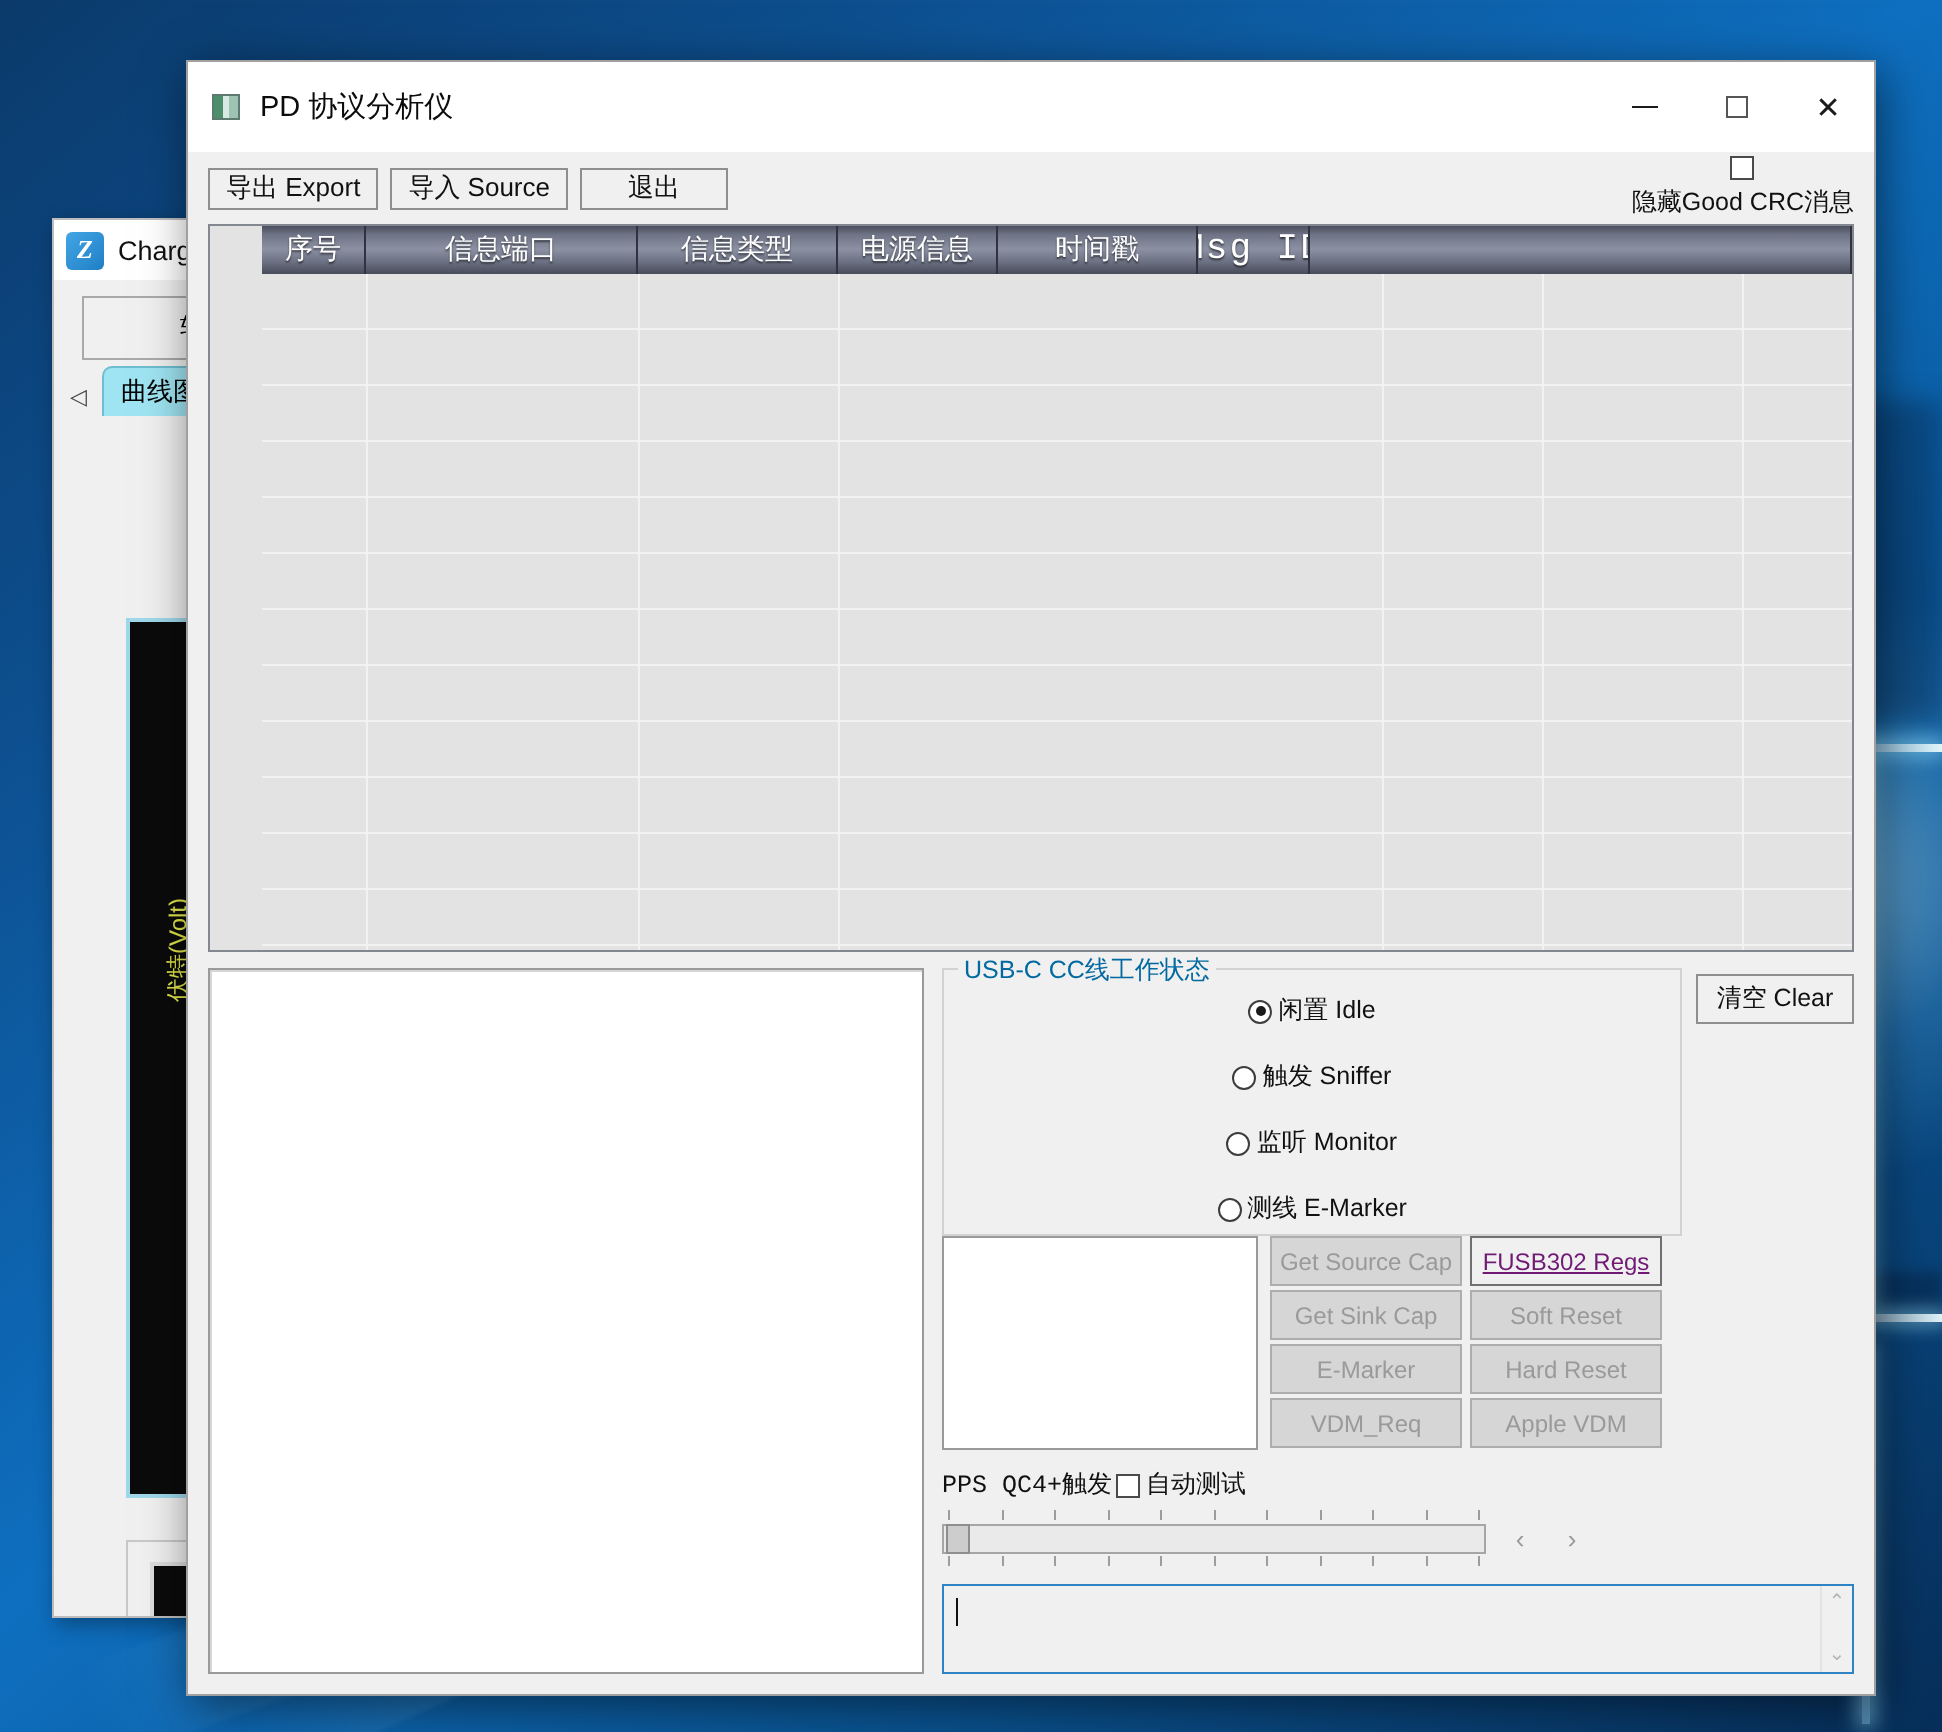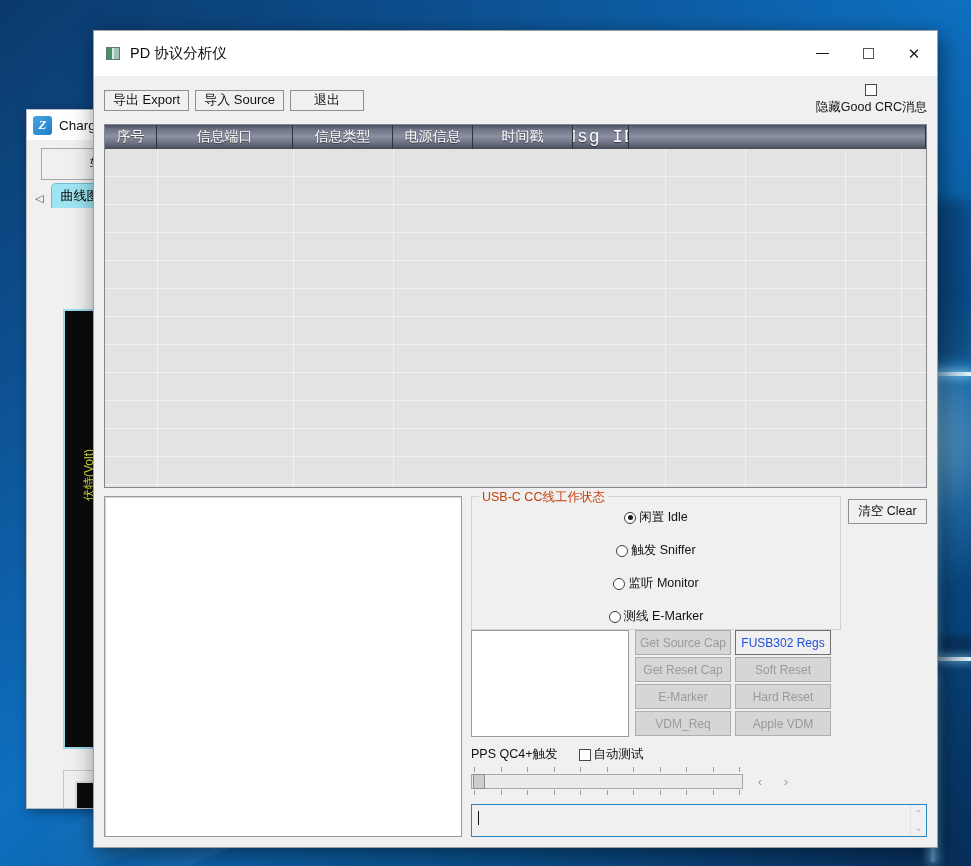--- a/index.html
+++ b/index.html
@@ -119,21 +119,21 @@
   #pd-wincontrols { margin-left: auto; display: flex; height: 100%; }
   .wbtn {
     width: 46px; height: 100%;
     display: flex; align-items: center; justify-content: center;
     color: #1b1b1b; font-size: 15px;
   }
   .wb-min { width: 13px; height: 1px; background: #1b1b1b; }
   .wb-max { width: 11px; height: 11px; border: 1px solid #555; }
 
   #pd-toolbar {
-    height: 48px; display: flex; align-items: center;
+    height: 36px; display: flex; align-items: center;
     padding: 0 10px; flex: none; position: relative;
   }
   .tb-btn {
     height: 21px; border: 1px solid #8f8f8f; background: #f0f0f0;
     font-size: 13px; padding: 0 8px; margin-right: 6px;
     display: flex; align-items: center; justify-content: center;
     white-space: nowrap; color: #111;
   }
   #btn-exit { width: 74px; }
   #hide-crc-wrap {
@@ -142,21 +142,21 @@
   }
   .cbox {
     width: 12px; height: 12px; border: 1px solid #4a4a4a; background: #fff;
     flex: none;
   }
 
   
   #pd-table-wrap {
     margin: 0 10px; border: 1px solid #828790;
     flex: none; height: 364px; background: #e3e3e3;
-    display: flex; flex-direction: column; overflow: hidden;
+    display: flex; flex-direction: column; overflow: hidden; padding-left: 26px;
   }
   #pd-thead { display: flex; height: 24px; flex: none; }
   .th {
     background: linear-gradient(180deg, #4b4f5e 0%, #6e7385 18%, #8b90a2 48%, #6a6f81 76%, #474b59 100%);
     border-right: 1px solid #2f3340;
     color: #ffffff; font-size: 14px;
     display: flex; align-items: center; justify-content: center;
     text-shadow: 0 1px 1px rgba(0,0,0,0.55);
     white-space: nowrap; overflow: hidden;
   }
@@ -173,21 +173,21 @@
     box-shadow: inset 1px 1px 0 #d6d6d6;
   }
   #pd-right-col { flex: 1; display: flex; flex-direction: column; }
 
   .groupbox {
     border: 1px solid #d2d2d2; position: relative;
     padding: 11px 6px 6px 6px;
   }
   .gb-title {
     position: absolute; top: -8px; left: 7px; background: #f0f0f0;
-    padding: 0 3px; font-size: 12.5px; color: #c2410c; white-space: nowrap;
+    padding: 0 3px; font-size: 12.5px; color: #0369a1; white-space: nowrap;
   }
 
   #cc-row { display: flex; gap: 7px; align-items: flex-start; }
   #cc-group { flex: 1; padding: 12px 6px 4px 6px; }
   #cc-radios { display: flex; gap: 16px; align-items: center; flex-direction: column; }
   .radio-item { display: flex; align-items: center; gap: 3px; font-size: 12.5px; white-space: nowrap; color: #111; }
   .rdo { width: 12px; height: 12px; border: 1px solid #3d3d3d; border-radius: 50%; background: #fff; flex: none; position: relative; }
   .rdo.sel::after {
     content: ""; position: absolute; left: 2.5px; top: 2.5px;
     width: 5px; height: 5px; border-radius: 50%; background: #1b1b1b;
@@ -207,35 +207,35 @@
   #cmd-grid {
     display: grid; grid-template-columns: repeat(2, 96px);
     grid-auto-rows: 25px; gap: 2px 4px;
   }
   .cmd-btn {
     border: 1px solid #adadad; background: #d6d6d6; color: #9a9a9a;
     font-size: 12px; display: flex; align-items: center; justify-content: center;
     white-space: nowrap;
   }
   .cmd-btn.enabled {
-    background: #f0f0f0; color: #1d4ed8; border: 1px solid #707070;
+    background: #f0f0f0; color: #701a75; border: 1px solid #707070; text-decoration: underline;
   }
 
   #vdm-group { width: 89px; margin-left: 8px; padding: 13px 7px 7px 7px; }
   #vdm-input {
     width: 100%; height: 23px; background: #fff; border: 1px solid #3f3f3f;
     margin-top: 16px;
   }
   #btn-send-vdm {
     margin-top: 9px; height: 22px; border: 1px solid #8f8f8f; background: #f0f0f0;
     font-size: 12.5px; display: flex; align-items: center; justify-content: center;
     white-space: nowrap; color: #111;
   }
 
-  #pps-row { display: flex; align-items: center; gap: 21px; margin-top: 9px; }
+  #pps-row { display: flex; align-items: center; gap: 2px; margin-top: 9px; font-family: Liberation Mono, monospace; }
   #pps-label { font-size: 12.5px; color: #111; white-space: nowrap; }
   #auto-test-wrap { display: flex; align-items: center; gap: 3px; font-size: 12.5px; color: #111; white-space: nowrap; }
 
   #slider-row { display: flex; align-items: center; gap: 8px; margin-top: 4px; }
   #slider-area { width: 272px; position: relative; height: 28px; }
   .tickrow { position: absolute; left: 3px; right: 3px; height: 5px; display: flex; justify-content: space-between; }
   .tickrow.top { top: 0; }
   .tickrow.bot { bottom: 0; }
   .tick { width: 1px; height: 5px; background: #9d9d9d; }
   #slider-track {
@@ -414,21 +414,21 @@
         </div>
         <div id="btn-clear">清空 Clear</div>
       </div>
 
 
       <div id="pdo-row">
         <div id="pdo-list"></div>
         <div id="cmd-grid">
             <div class="cmd-btn">Get Source Cap</div>
             <div class="cmd-btn enabled">FUSB302 Regs</div>
-            <div class="cmd-btn">Get Reset Cap</div>
+            <div class="cmd-btn">Get Sink Cap</div>
             <div class="cmd-btn">Soft Reset</div>
             <div class="cmd-btn">E-Marker</div>
             <div class="cmd-btn">Hard Reset</div>
             <div class="cmd-btn">VDM_Req</div>
             <div class="cmd-btn">Apple VDM</div>
           </div>
       </div>
 
       <div id="pps-row">
         <span id="pps-label">PPS QC4+触发</span>

